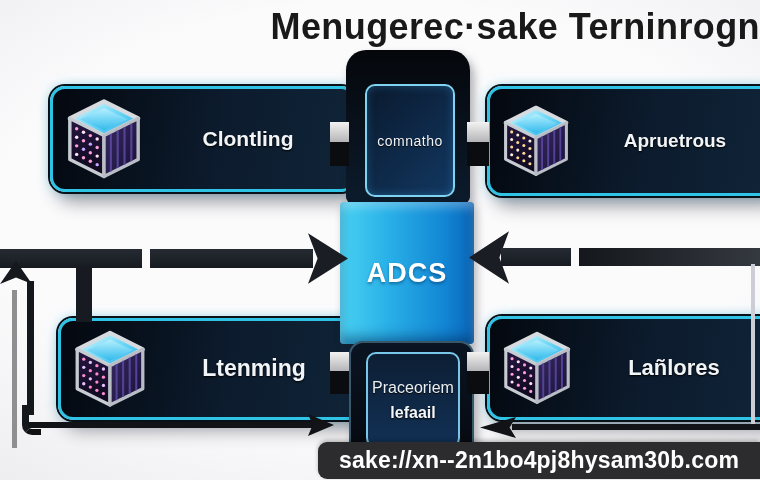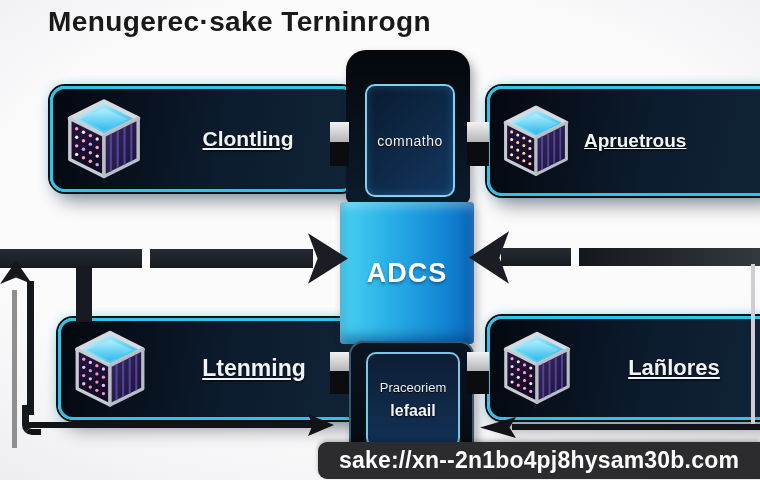--- a/index.html
+++ b/index.html
@@ -6,31 +6,31 @@
     --background:#f7f7f8; --accent-cyan:#2fc3e6; --box-bg-dark:#0b1624;
     --band-blue-left:#49d2f2; --band-blue-right:#0a66b8; --arrow-dark:#1a1e24;
     --url-bar-bg:#2c2c2e; --text-light:#f2f5f7; --title-color:#191919;
   }
   html,body{margin:0;padding:0;}
   body{font-family:"Liberation Sans","DejaVu Sans",sans-serif;background:#fff;}
   .canvas{position:relative;width:760px;height:480px;overflow:hidden;
     background:radial-gradient(ellipse 90% 80% at 50% 45%, #fbfbfc 55%, #ececef 92%, #e2e2e6 100%);}
 
   
-  .title{position:absolute;left:48px;right:0;top:6px;text-align:left;
-    font-size:28px;font-weight:bold;color:var(--title-color);letter-spacing:.4px;}
+  .title{position:absolute;left:48px;right:0;top:6px;text-align:right;
+    font-size:36px;font-weight:bold;color:var(--title-color);letter-spacing:.4px;}
 
   
   .nodebox{position:absolute;display:flex;align-items:center;gap:6px;
     background:linear-gradient(100deg,#04080f,#0c1b2d 55%,#102438);
     border:3px solid var(--accent-cyan);border-radius:15px;
     box-shadow:0 0 0 2px #081018, 7px 10px 18px rgba(40,40,55,.45), 0 0 12px rgba(64,200,235,.55);}
   .nodebox .cube{flex:0 0 auto;display:block;}
-  .box-text{flex:1;display:flex;flex-direction:column;justify-content:center;
-    color:var(--text-light);text-shadow:0 1px 2px #000;font-weight:600;line-height:1.28;text-decoration:underline;}
+  .box-text{flex:1;display:flex;flex-direction:row;justify-content:center;
+    color:var(--text-light);text-shadow:0 1px 2px #000;font-weight:600;line-height:1.28;}
   .box-text.centered{align-items:center;text-align:center;}
   .box-text.lefted{align-items:flex-start;text-align:left;padding-left:4px;}
   #box-tl{left:50px;top:86px;width:282px;height:100px;padding:0 10px 0 8px;}
   #box-tl .box-text{font-size:21px;}
   #box-tr{left:487px;top:86px;width:268px;height:104px;padding:0 6px 0 8px;}
   #box-tr .box-text{font-size:19px;}
   #box-bl{left:50px;top:318px;width:282px;height:96px;padding:0 10px 0 8px;margin-left:8px;}
   #box-bl .box-text{font-size:23px;}
   #box-br{left:487px;top:316px;width:268px;height:98px;padding:0 6px 0 8px;}
   #box-br .box-text{font-size:22px;}
@@ -52,21 +52,21 @@
   .col-band span{color:#fff;font-size:27px;font-weight:bold;letter-spacing:1px;
     text-shadow:0 2px 3px rgba(0,50,100,.5);}
   .col-bottom{position:absolute;left:349px;top:341px;width:121px;height:114px;
     background:linear-gradient(180deg,#0a1422,#060a10);
     border:2px solid rgba(130,200,235,.4);border-radius:14px;
     box-shadow:4px 6px 10px rgba(30,30,40,.35);}
   .col-bottom .panel{position:absolute;left:15px;top:9px;right:12px;bottom:9px;
     border:2px solid #79c7e8;border-radius:10px;
     background:linear-gradient(180deg,#0c1e33,#123156);
     display:flex;flex-direction:column;align-items:center;justify-content:center;gap:7px;}
-  .col-bottom .panel .l1{color:#e8eef4;font-size:13px;text-shadow:0 1px 1px #000;}
+  .col-bottom .panel .l1{color:#e8eef4;font-size:16px;text-shadow:0 1px 1px #000;}
   .col-bottom .panel .l2{color:#f4f7fa;font-size:16px;font-weight:bold;text-shadow:0 1px 2px #000;}
 
   
   .connector{position:absolute;width:19px;height:44px;}
   .connector .c-top{height:46%;background:linear-gradient(180deg,#f2f2f2,#b5b5b8);}
   .connector .c-bot{height:54%;background:#0b0c0f;}
   #conn-tl{left:330px;top:122px;}
   #conn-tr{left:467px;top:122px;width:22px;}
   #conn-bl{left:330px;top:352px;height:42px;}
   #conn-br{left:467px;top:352px;width:22px;height:42px;}

